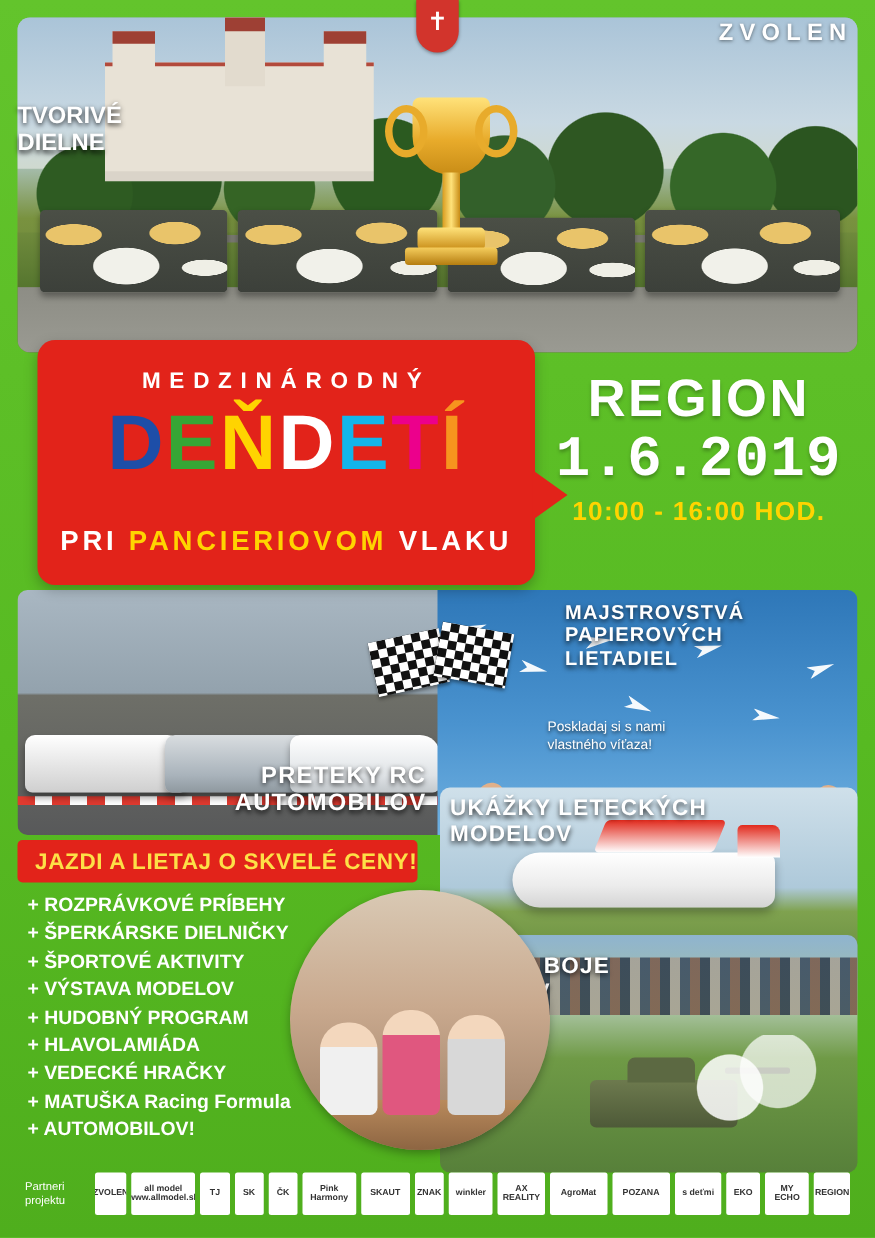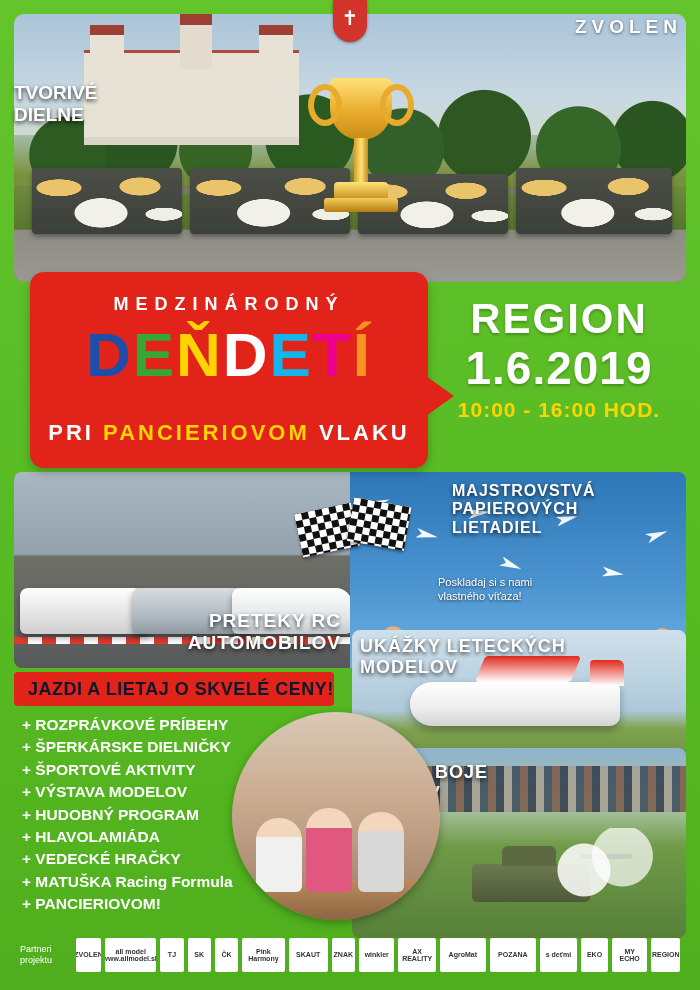--- a/index.html
+++ b/index.html
@@ -193,20 +193,21 @@
     line-height: 46px;
     text-shadow: 0 2px 3px rgba(0,0,0,0.25);
   }
   .date-block .date {
     color: #ffffff;
     font-size: 46px;
     font-weight: bold;
     letter-spacing: 1px;
     line-height: 52px;
     text-shadow: 0 2px 3px rgba(0,0,0,0.25);
+    font-family: Liberation Mono, monospace;
   }
   .date-block .hours {
     color: #ffd400;
     font-size: 21px;
     font-weight: bold;
     letter-spacing: 1px;
     margin-top: 4px;
   }
 
   
@@ -417,21 +418,21 @@
     left: 14px; top: 672px;
     width: 320px; height: 34px;
     background: #e2231a;
     border-radius: 4px;
     display: flex;
     align-items: center;
     padding-left: 14px;
     box-sizing: border-box;
   }
   .banner span {
-    color: #0f172a;
+    color: #fde047;
     font-size: 18px;
     font-weight: bold;
     letter-spacing: .5px;
   }
 
   
   .list {
     position: absolute;
     left: 22px; top: 714px;
     width: 300px;
@@ -629,21 +630,21 @@
 
   <ul class="list">
     <li>+ ROZPRÁVKOVÉ PRÍBEHY</li>
     <li>+ ŠPERKÁRSKE DIELNIČKY</li>
     <li>+ ŠPORTOVÉ AKTIVITY</li>
     <li>+ VÝSTAVA MODELOV</li>
     <li>+ HUDOBNÝ PROGRAM</li>
     <li>+ HLAVOLAMIÁDA</li>
     <li>+ VEDECKÉ HRAČKY</li>
     <li>+ MATUŠKA Racing Formula</li>
-    <li>+ PANCIERIOVOM!</li>
+    <li>+ AUTOMOBILOV!</li>
   </ul>
 
   <div class="circle-photo">
     <div class="table-strip"></div>
     <div class="kid k1"></div>
     <div class="kid k2"></div>
     <div class="kid k3"></div>
   </div>
   <div class="cap-craft">
     <div>TVORIVÉ</div>

